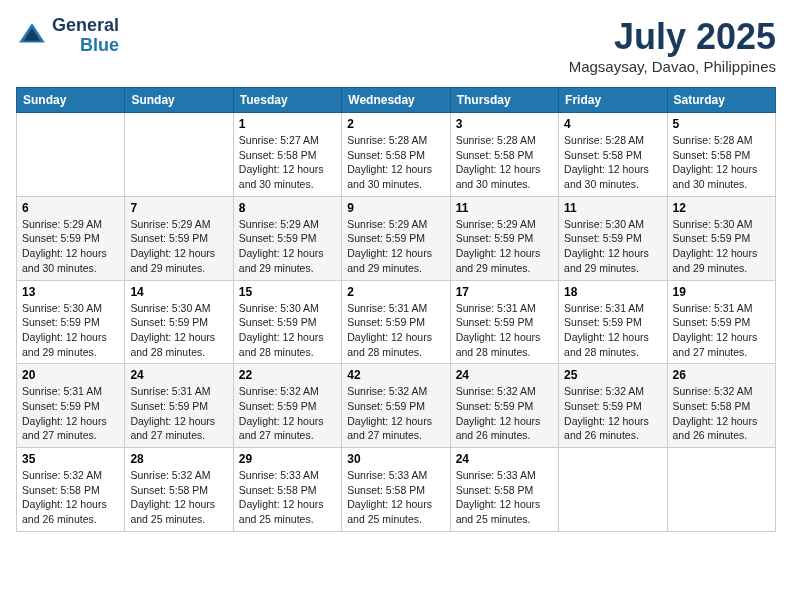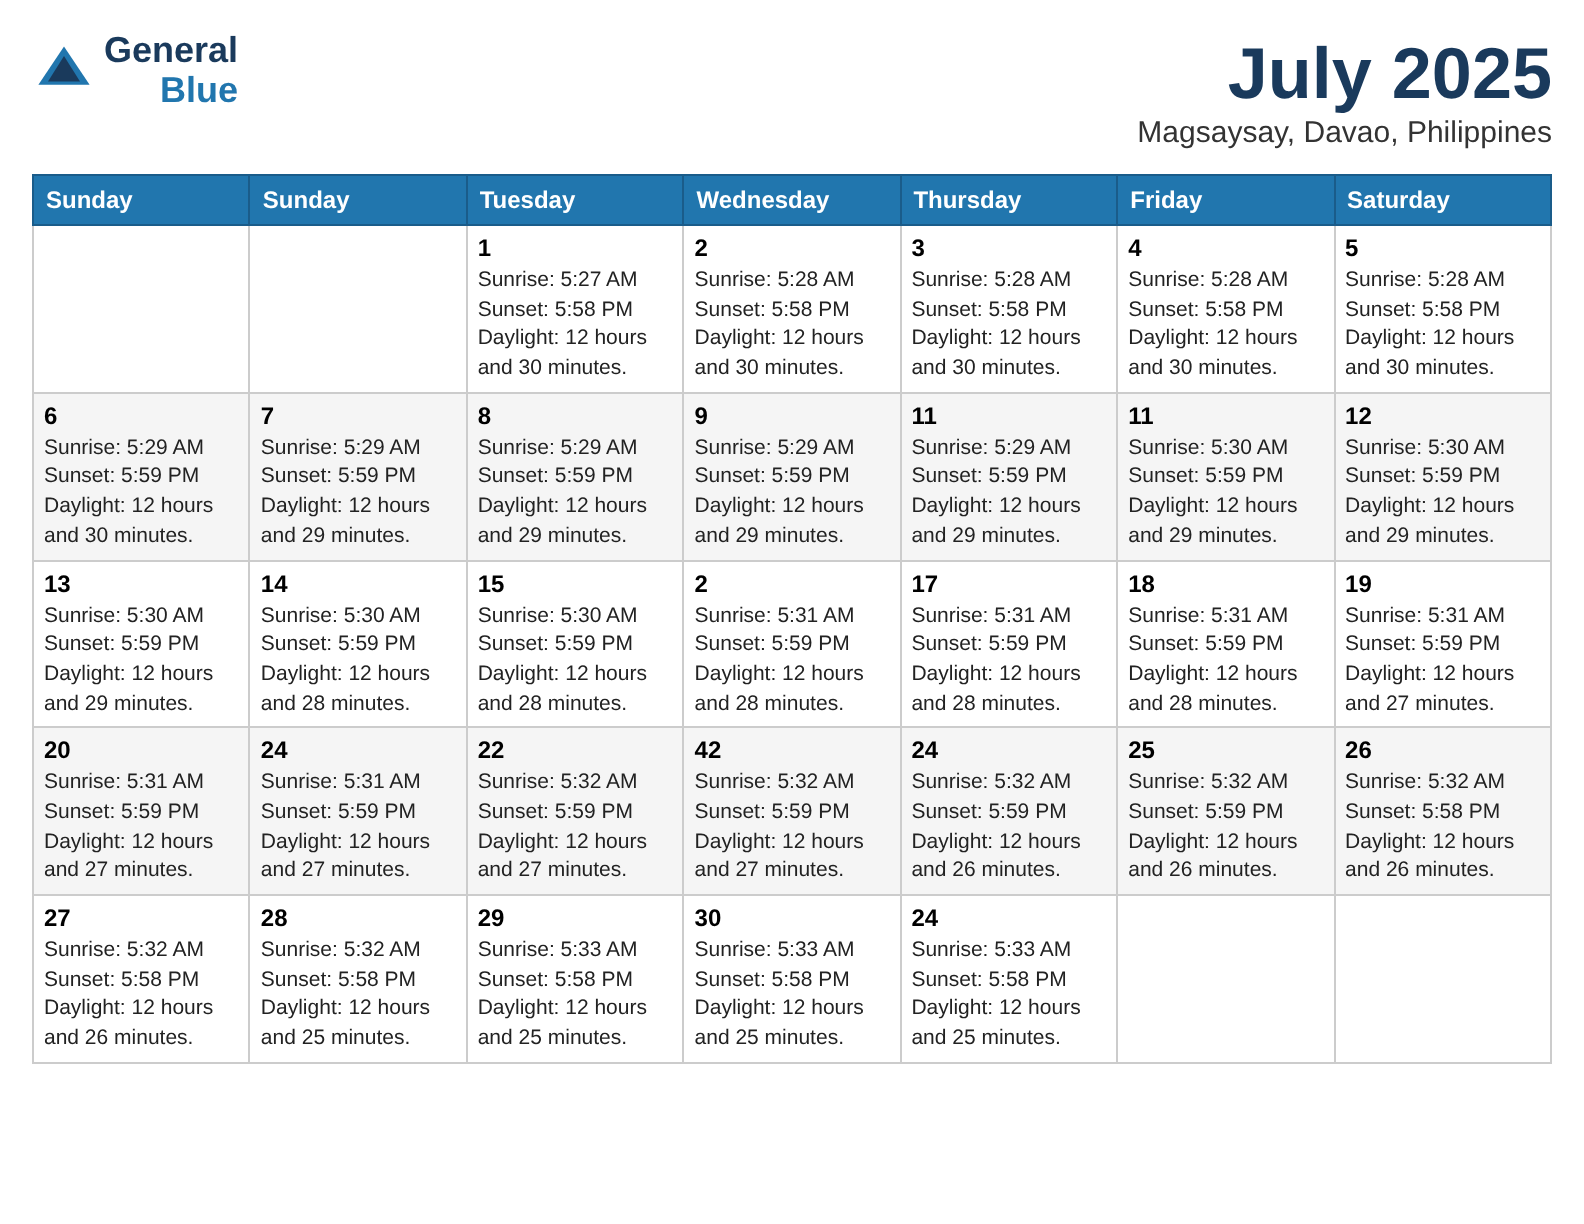--- a/index.html
+++ b/index.html
@@ -230,21 +230,21 @@
           <span class="day-num">25</span>
           <div class="day-info">Sunrise: 5:32 AM<br>Sunset: 5:59 PM<br>Daylight: 12 hours and 26 minutes.</div>
         </td>
         <td>
           <span class="day-num">26</span>
           <div class="day-info">Sunrise: 5:32 AM<br>Sunset: 5:58 PM<br>Daylight: 12 hours and 26 minutes.</div>
         </td>
       </tr>
       <tr>
         <td>
-          <span class="day-num">27</span>
+          <span class="day-num">35</span>
           <div class="day-info">Sunrise: 5:32 AM<br>Sunset: 5:58 PM<br>Daylight: 12 hours and 26 minutes.</div>
         </td>
         <td>
           <span class="day-num">28</span>
           <div class="day-info">Sunrise: 5:32 AM<br>Sunset: 5:58 PM<br>Daylight: 12 hours and 25 minutes.</div>
         </td>
         <td>
           <span class="day-num">29</span>
           <div class="day-info">Sunrise: 5:33 AM<br>Sunset: 5:58 PM<br>Daylight: 12 hours and 25 minutes.</div>
         </td>

